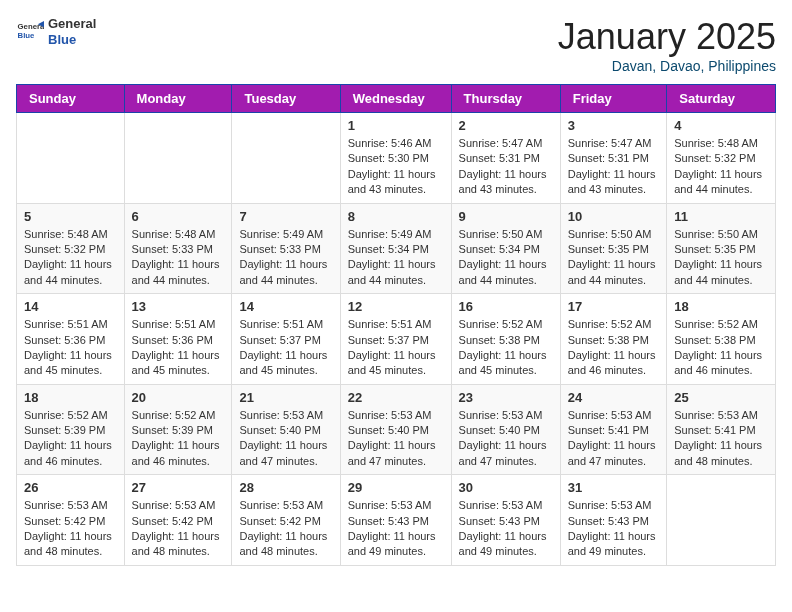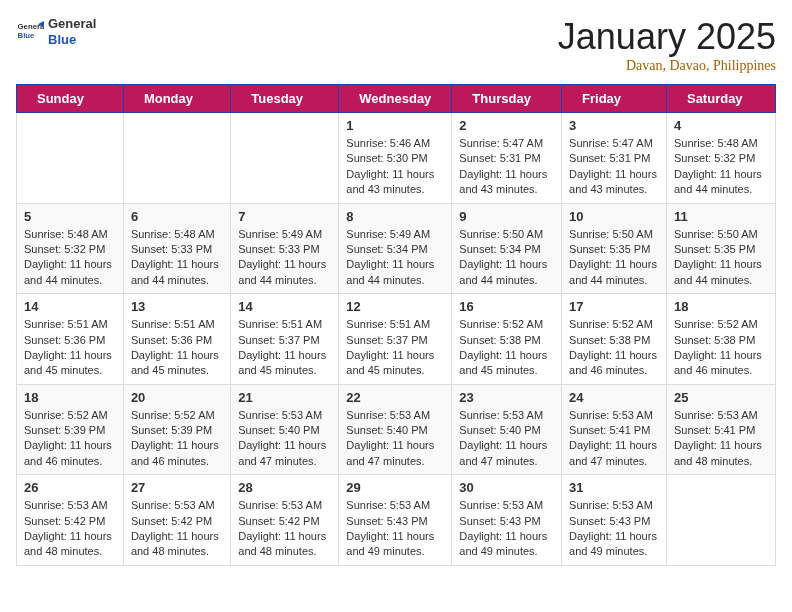--- a/index.html
+++ b/index.html
@@ -29,33 +29,32 @@
       text-align: right;
       margin-left: 36px;
     }
     .month-title {
       font-size: 36px;
       font-weight: normal;
       color: #222;
     }
     .location {
       font-size: 14px;
-      color: #a16207;
-      font-family: Liberation Serif, serif;
+      color: #0c4a6e;
     }
     .calendar {
       width: 100%;
       border-collapse: collapse;
       border: 1px solid #ccc;
     }
     .calendar th {
-      background: #be185d;
+      background: #a21caf;
       color: #fff;
       text-align: left;
-      padding: 6px 20px;
+      padding: 6px 12px;
       font-size: 13px;
       border: 1px solid #1a44aa;
     }
     .calendar td {
       vertical-align: top;
       padding: 5px 7px;
       border: 1px solid #ddd;
       font-size: 11px;
       color: #333;
       width: 113px;

